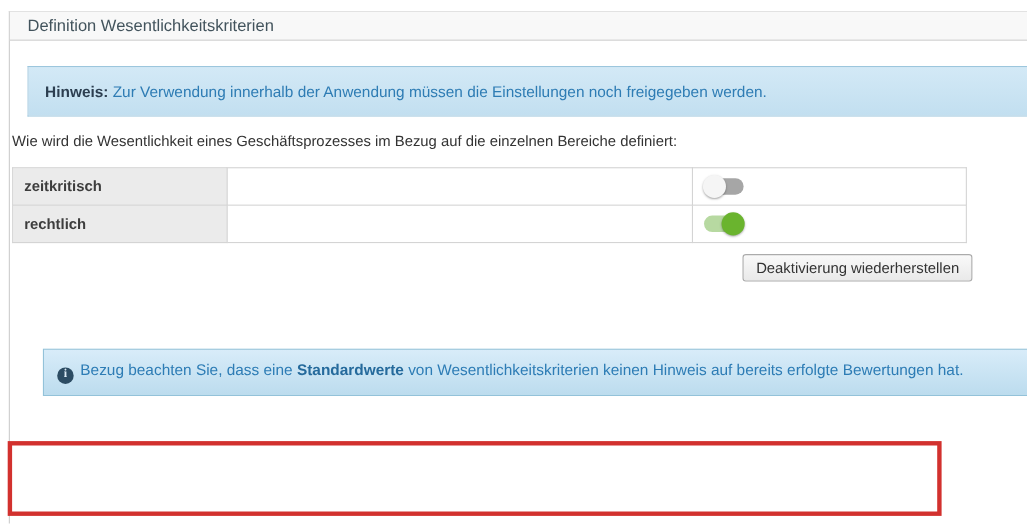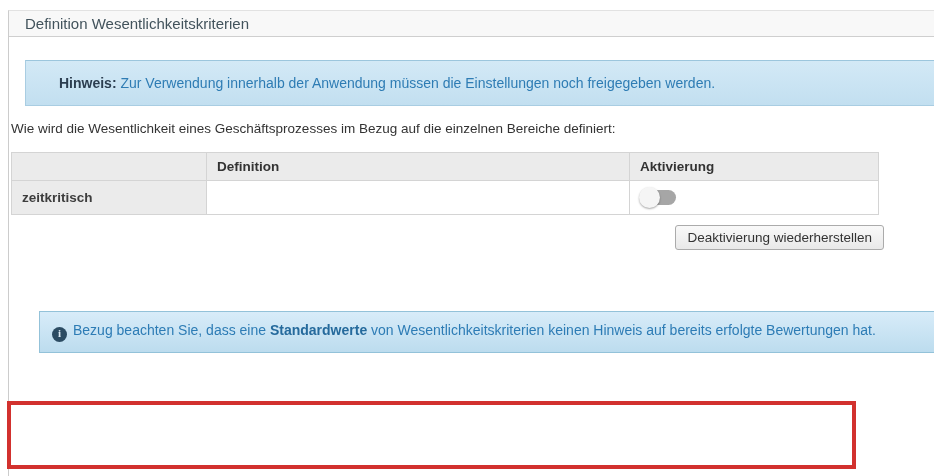--- a/index.html
+++ b/index.html
@@ -30,21 +30,21 @@
   .notice-top {
     margin: 23px 0 0 16px;
     padding: 14px 15px;
     background: linear-gradient(#d3e9f6, #c2dff0);
     border: 1px solid #a9cde2;
     border-top-color: #9cc6dd;
     font-size: 14px;
     color: #2e7cb4;
     box-sizing: border-box;
   }
-  .notice-top b { color: #2c3e50; margin-left: 18px; }
+  .notice-top b { color: #2c3e50; }
   .intro {
     margin: 15px 0 0 2px;
     font-size: 13.5px;
     color: #333333;
   }
   table.criteria {
     margin: 16px 0 0 2px;
     border-collapse: collapse;
     table-layout: fixed;
     width: 867px;
@@ -152,29 +152,29 @@
 
   <div class="intro">Wie wird die Wesentlichkeit eines Geschäftsprozesses im Bezug auf die einzelnen Bereiche definiert:</div>
 
   <table class="criteria">
     <colgroup>
         <col class="c1">
         <col class="c2">
         <col class="c3">
       </colgroup>
     <tbody>
-        <tr>
-      <th></th>
-      <th>Definition</th>
-      <th>Aktivierung</th>
-    </tr>
     <tr class="even">
       <td class="rowlabel">zeitkritisch</td>
       <td></td>
       <td><span class="toggle off"><span class="knob"></span></span></td>
+    </tr>
+    <tr class="even">
+      <td class="rowlabel">rechtlich</td>
+      <td></td>
+      <td><span class="toggle on"><span class="knob"></span></span></td>
     </tr>
   </tbody>
     </table>
 
   <div class="actions">
     <button>Deaktivierung wiederherstellen</button>
   </div>
 
   <div class="notice-bottom">
     <span class="info-icon">i</span><span>Bezug beachten Sie, dass eine </span><b>Standardwerte</b><span> von Wesentlichkeitskriterien keinen Hinweis auf bereits erfolgte Bewertungen hat.</span>

